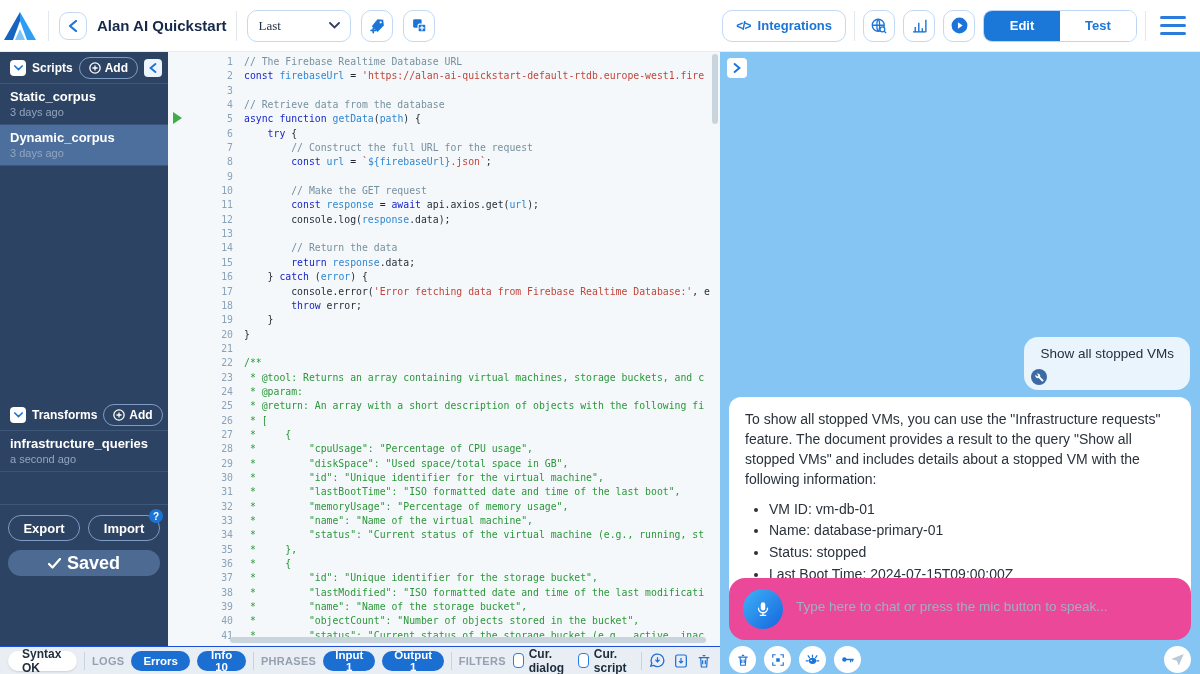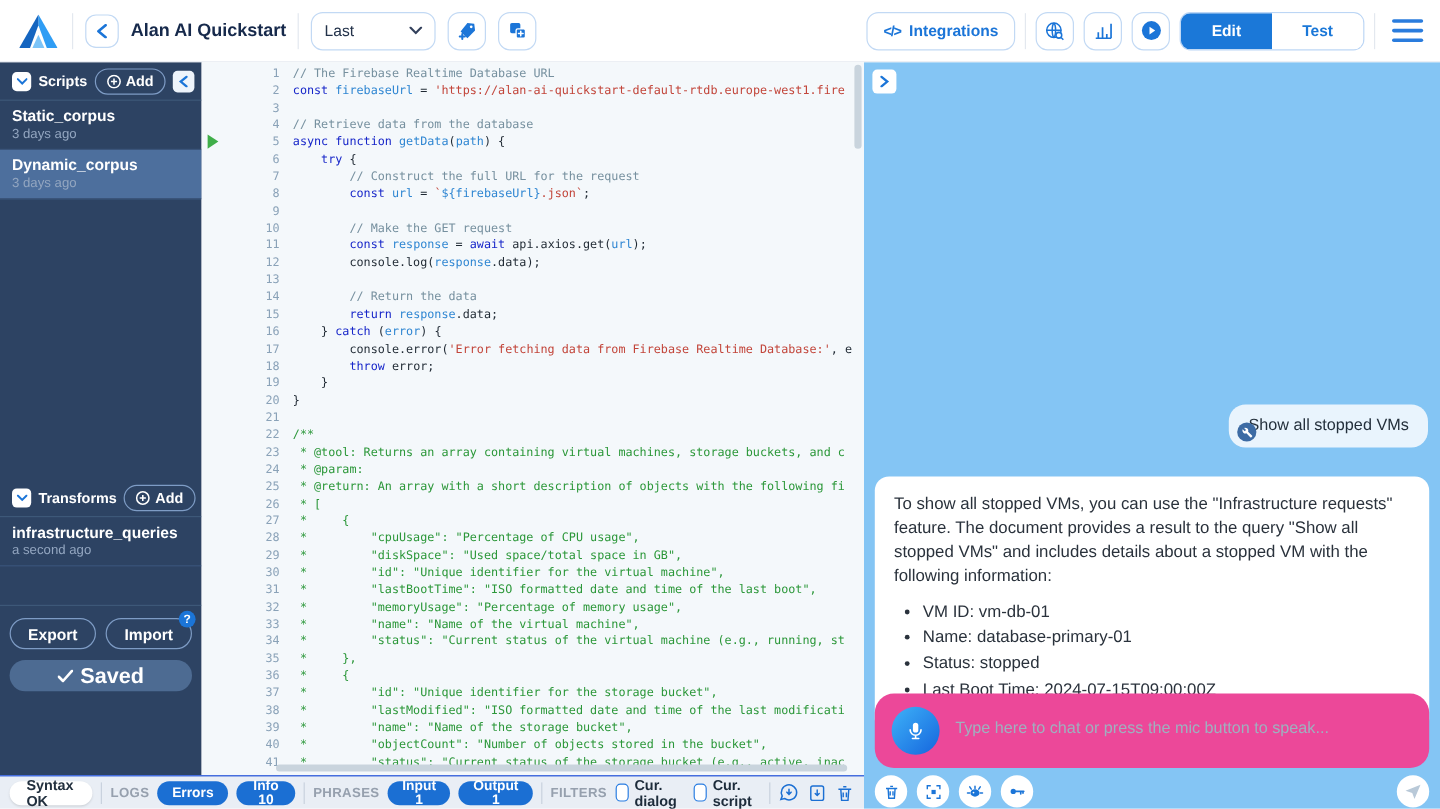--- a/index.html
+++ b/index.html
@@ -1,34 +1,34 @@
 <!DOCTYPE html>
 <html><head>
 <meta charset="utf-8">
 <style>
   * { margin:0; padding:0; box-sizing:border-box; }
   html,body { width:1200px; height:674px; overflow:hidden; }
   body { font-family:"Liberation Sans", sans-serif; background:#fff; position:relative; }
 
   
   .topbar { position:absolute; top:0; left:0; width:1200px; height:52px; background:#fff;
-            border-bottom:1px solid #e8ecf2; display:flex; padding:0 10px 0 16px; }
+            border-bottom:1px solid #e8ecf2; display:flex; padding:0 10px 0 4px; }
   .tb-left { display:flex; align-items:center; gap:10px; flex:1; }
   .tb-right { display:flex; align-items:center; gap:8px; }
   .vdiv { width:1px; height:30px; background:#e3e8ef; }
   .logo { width:34px; height:30px; display:flex; align-items:center; }
   .sqbtn { width:28px; height:28px; border:1.5px solid #c2d9f4; border-radius:9px; background:#fff;
            display:flex; align-items:center; justify-content:center; color:#1b75d8; cursor:pointer; }
   .app-title { font-size:15px; font-weight:bold; color:#16294b; white-space:nowrap; }
   .dev-btn { height:32px; background:#2a7cdd; color:#fff; border:none; border-radius:10px;
              font-size:13px; font-weight:bold; display:flex; align-items:center; gap:8px; padding:0 14px;
              font-family:inherit; }
   .select-box { height:32px; width:104px; border:1.5px solid #c2d9f4; border-radius:10px; background:#fff;
                 display:flex; align-items:center; justify-content:space-between; padding:0 10px;
-                font-size:13px; color:#23324a; }
+                font-size:13px; color:#23324a;font-family:Liberation Serif, serif; }
   .iconbtn32 { width:32px; height:32px; border:1.5px solid #c2d9f4; border-radius:10px; background:#fff;
                display:flex; align-items:center; justify-content:center; color:#1b75d8; }
   .integrations-btn { height:32px; border:1.5px solid #c2d9f4; border-radius:10px; background:#fff;
                       display:flex; align-items:center; gap:7px; padding:0 13px; color:#1b75d8;
                       font-size:13px; font-weight:bold; font-family:inherit; }
   .code-glyph { font-weight:bold; font-size:12px; letter-spacing:-1px; }
   .seg { display:flex; height:32px; border:1.5px solid #bcd6f5; border-radius:9px; overflow:hidden; }
   .seg > div { width:76px; display:flex; align-items:center; justify-content:center;
                font-size:13px; font-weight:bold; cursor:pointer; }
   .seg-active { background:#1b78d8; color:#fff; }
@@ -83,21 +83,21 @@
   .run-marker { position:absolute; top:60px; left:5px; width:0; height:0;
                 border-left:9px solid #3fae49; border-top:6px solid transparent; border-bottom:6px solid transparent; }
   .vscroll { position:absolute; top:2px; right:2px; width:6px; height:70px; background:#c9d4dd; border-radius:3px; }
   .hscroll { position:absolute; bottom:3px; left:62px; right:14px; height:6px; background:#c9d4dd; border-radius:3px; }
 
   
   .chat { position:absolute; top:52px; left:720px; width:480px; height:622px; background:#84c5f4; }
   .expand-btn { position:absolute; top:6px; left:7px; width:20px; height:20px; background:#fff;
                 border-radius:4px; display:flex; align-items:center; justify-content:center; color:#1b75d8; }
   .user-bubble { position:absolute; top:285px; right:10px; background:#e9f4fd; border-radius:14px;
-                 padding:9px 16px 12px; font-size:13.5px; color:#24303c; }
+                 padding:9px 16px 29px; font-size:13.5px; color:#24303c; }
   .msg-badge { position:absolute; left:7px; bottom:5px; width:16px; height:16px; border-radius:50%;
                display:flex; align-items:center; justify-content:center; color:#fff; }
   .badge-dark { background:#3c6ba4; }
   .bot-card { position:absolute; top:345px; left:9px; right:9px; background:#fff; border-radius:12px;
               padding:13px 16px 24px; font-size:14px; color:#2a323c; line-height:1.42; }
   .bot-card ul { margin:10px 0 0 24px; }
   .bot-card li { margin-bottom:2px; }
   .bot-badge { position:absolute; left:8px; bottom:6px; width:16px; height:16px; border-radius:50%;
                background:#7ab6e6; display:flex; align-items:center; justify-content:center; color:#fff; }
   .input-card { position:absolute; top:526px; left:9px; right:9px; height:62px; background:#ec4899;

